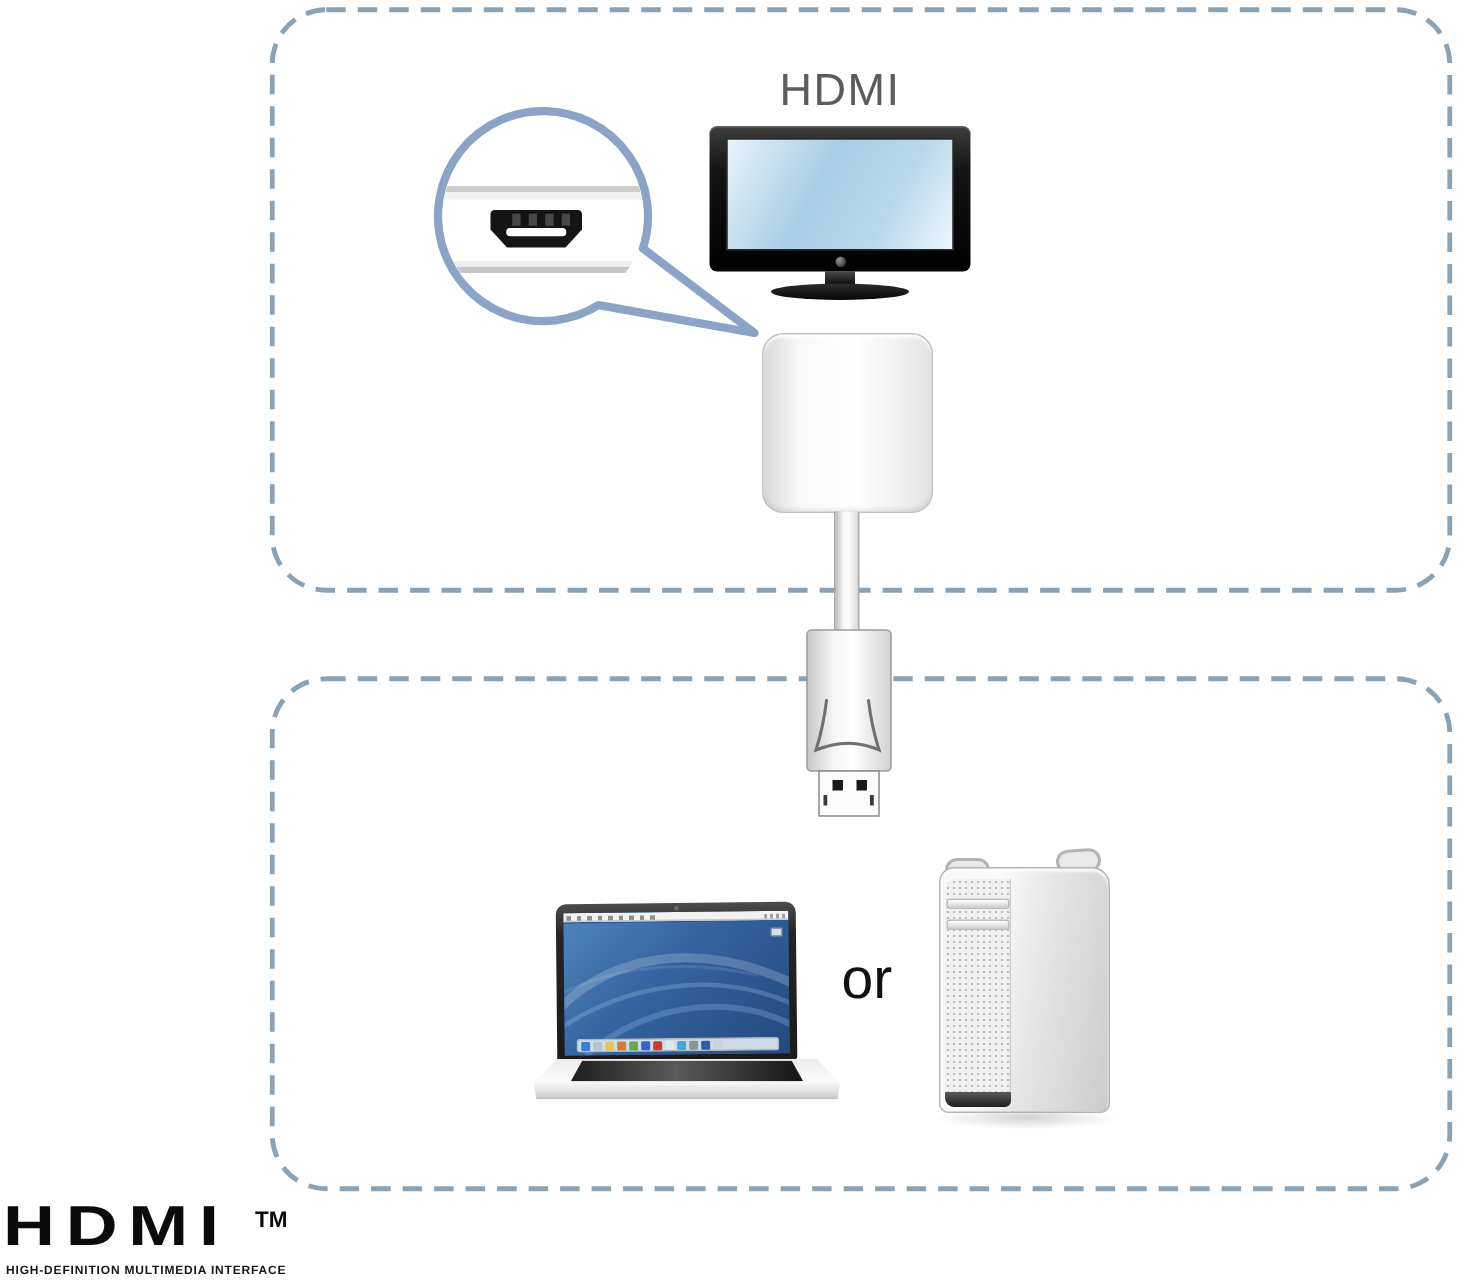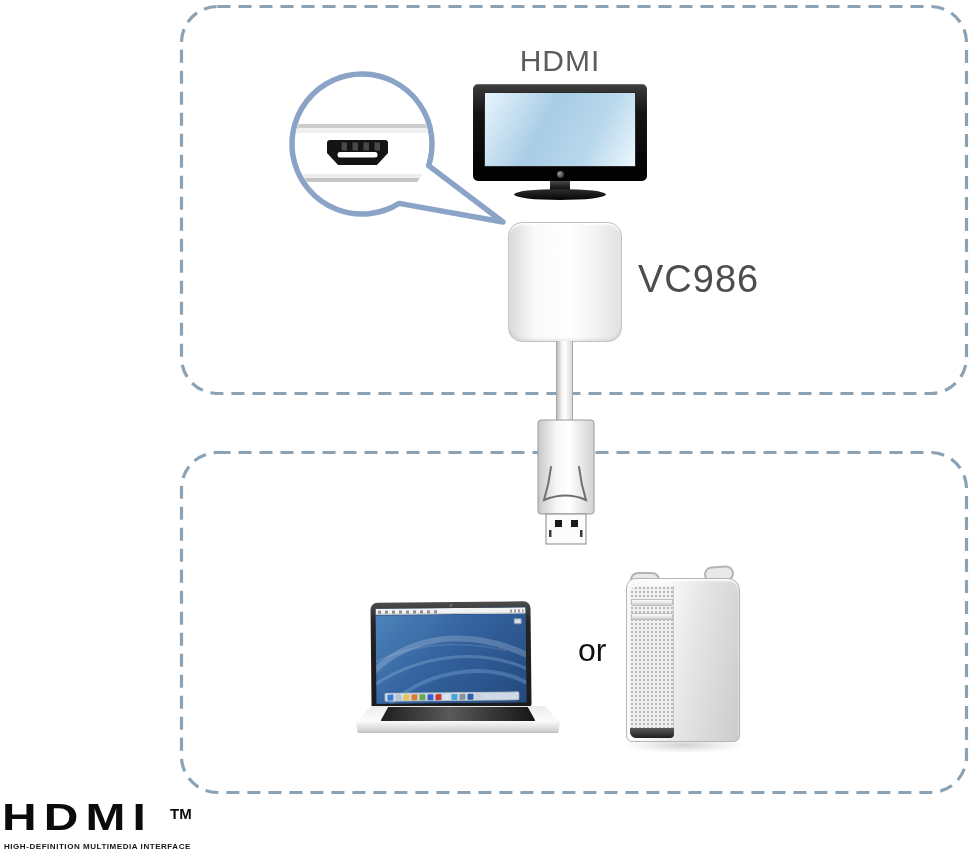--- a/index.html
+++ b/index.html
@@ -7,21 +7,21 @@
   body { font-family:"Liberation Sans", sans-serif; }
   #canvas { position:relative; width:974px; height:854px; background:#fff; overflow:hidden; }
 
   
   #boxes { position:absolute; left:0; top:0; }
 
   
   .hdmi-heading { position:absolute; left:498px; top:44px; width:124px; text-align:center;
     font-size:30px; color:#5c5c5c; letter-spacing:1px; }
   .model-label { position:absolute; left:638px; top:258px; font-size:38px; color:#4d4d4d; letter-spacing:1px; }
-  .or-label { position:absolute; left:561px; top:632px; font-size:32px; color:#111;margin-left:17px; }
+  .or-label { position:absolute; left:561px; top:632px; font-size:38px; color:#111; }
 
   
   .tv { position:absolute; left:473px; top:84px; width:174px; }
   .tv-frame { width:174px; height:97px; border-radius:5px; padding:8px 11px 14px 11px;
     background:linear-gradient(180deg,#3d3d3d 0%,#141414 30%,#000 100%);
     box-shadow:inset 0 1px 1px rgba(255,255,255,.25); position:relative; }
   .tv-screen { width:100%; height:100%; border:1px solid #2a2a2a;
     background:linear-gradient(118deg,#e7f4fb 0%,#a9cde6 38%,#8fbcd e 55%,#bcdcef 75%,#ecf7fc 100%);
     background:linear-gradient(118deg,#e7f4fb 0%,#a9cde6 40%,#b7d7ec 70%,#ecf7fc 100%); }
   .tv-logo-dot { position:absolute; left:50%; bottom:3px; width:7px; height:7px; margin-left:-3px;
@@ -150,21 +150,20 @@
       <rect x="61.5" y="76.5" width="5.5" height="8" fill="#484848"></rect>
       <rect x="72.5" y="76.5" width="5.5" height="8" fill="#484848"></rect>
       <rect x="83.5" y="76.5" width="5.5" height="8" fill="#484848"></rect>
       <rect x="94.5" y="76.5" width="5.5" height="8" fill="#484848"></rect>
       <rect x="57.5" y="86" width="40" height="5.5" rx="2.5" fill="#ffffff"></rect>
     </g>
   </svg>
 
   <div class="adapter"></div>
 
-  <div class="model-label">VC986</div>
 
   <div class="cable"></div>
 
   <svg class="dp-connector" width="76" height="134" viewBox="0 0 76 134">
     <defs>
       <linearGradient id="dpbody" x1="0" y1="0" x2="1" y2="0">
         <stop offset="0" stop-color="#c7c7c7"></stop>
         <stop offset="0.32" stop-color="#f6f6f6"></stop>
         <stop offset="0.55" stop-color="#ffffff"></stop>
         <stop offset="1" stop-color="#d2d2d2"></stop>

